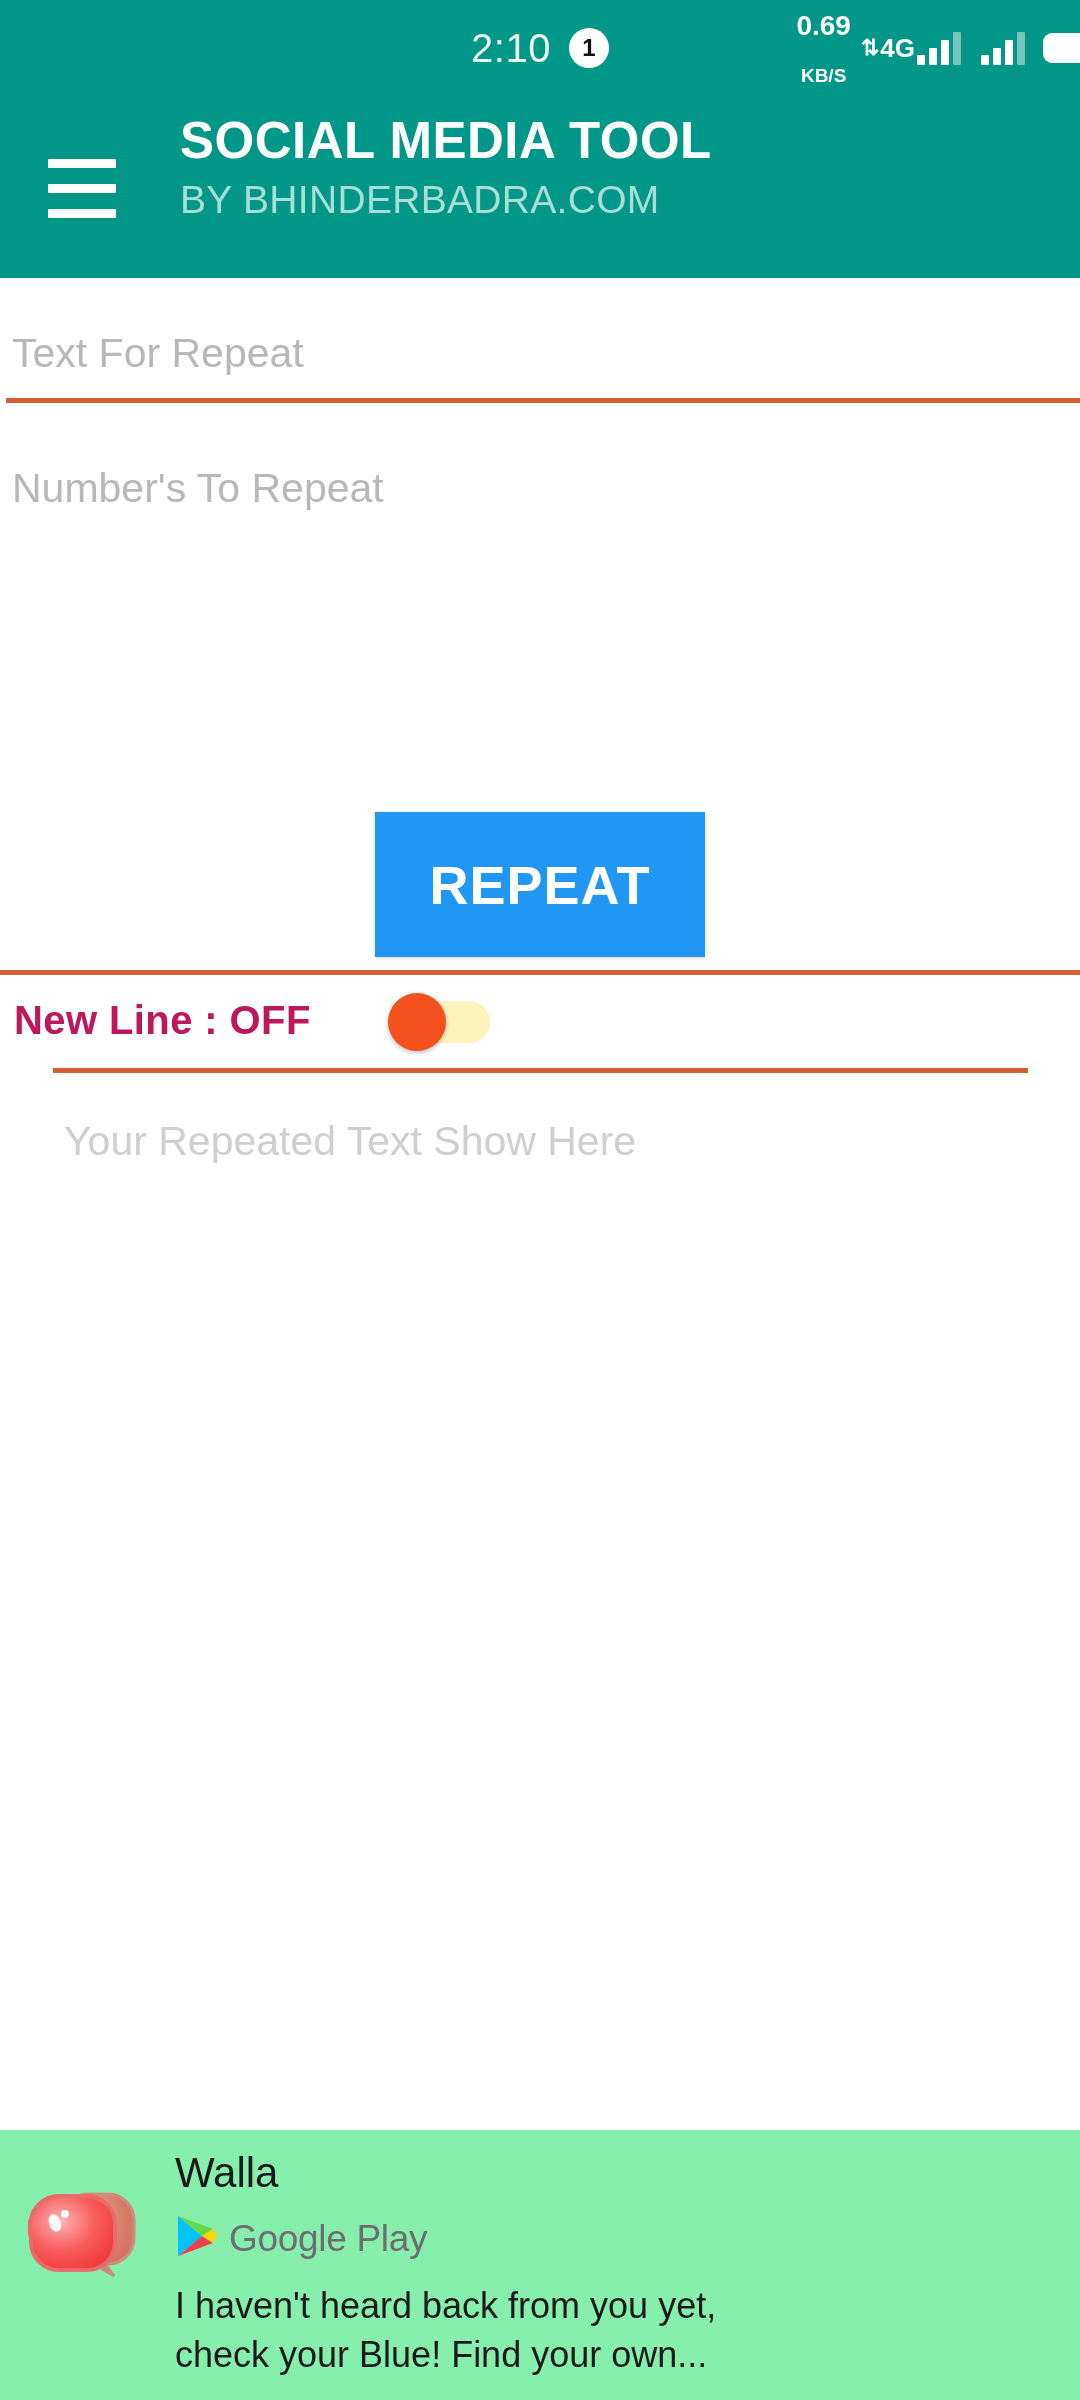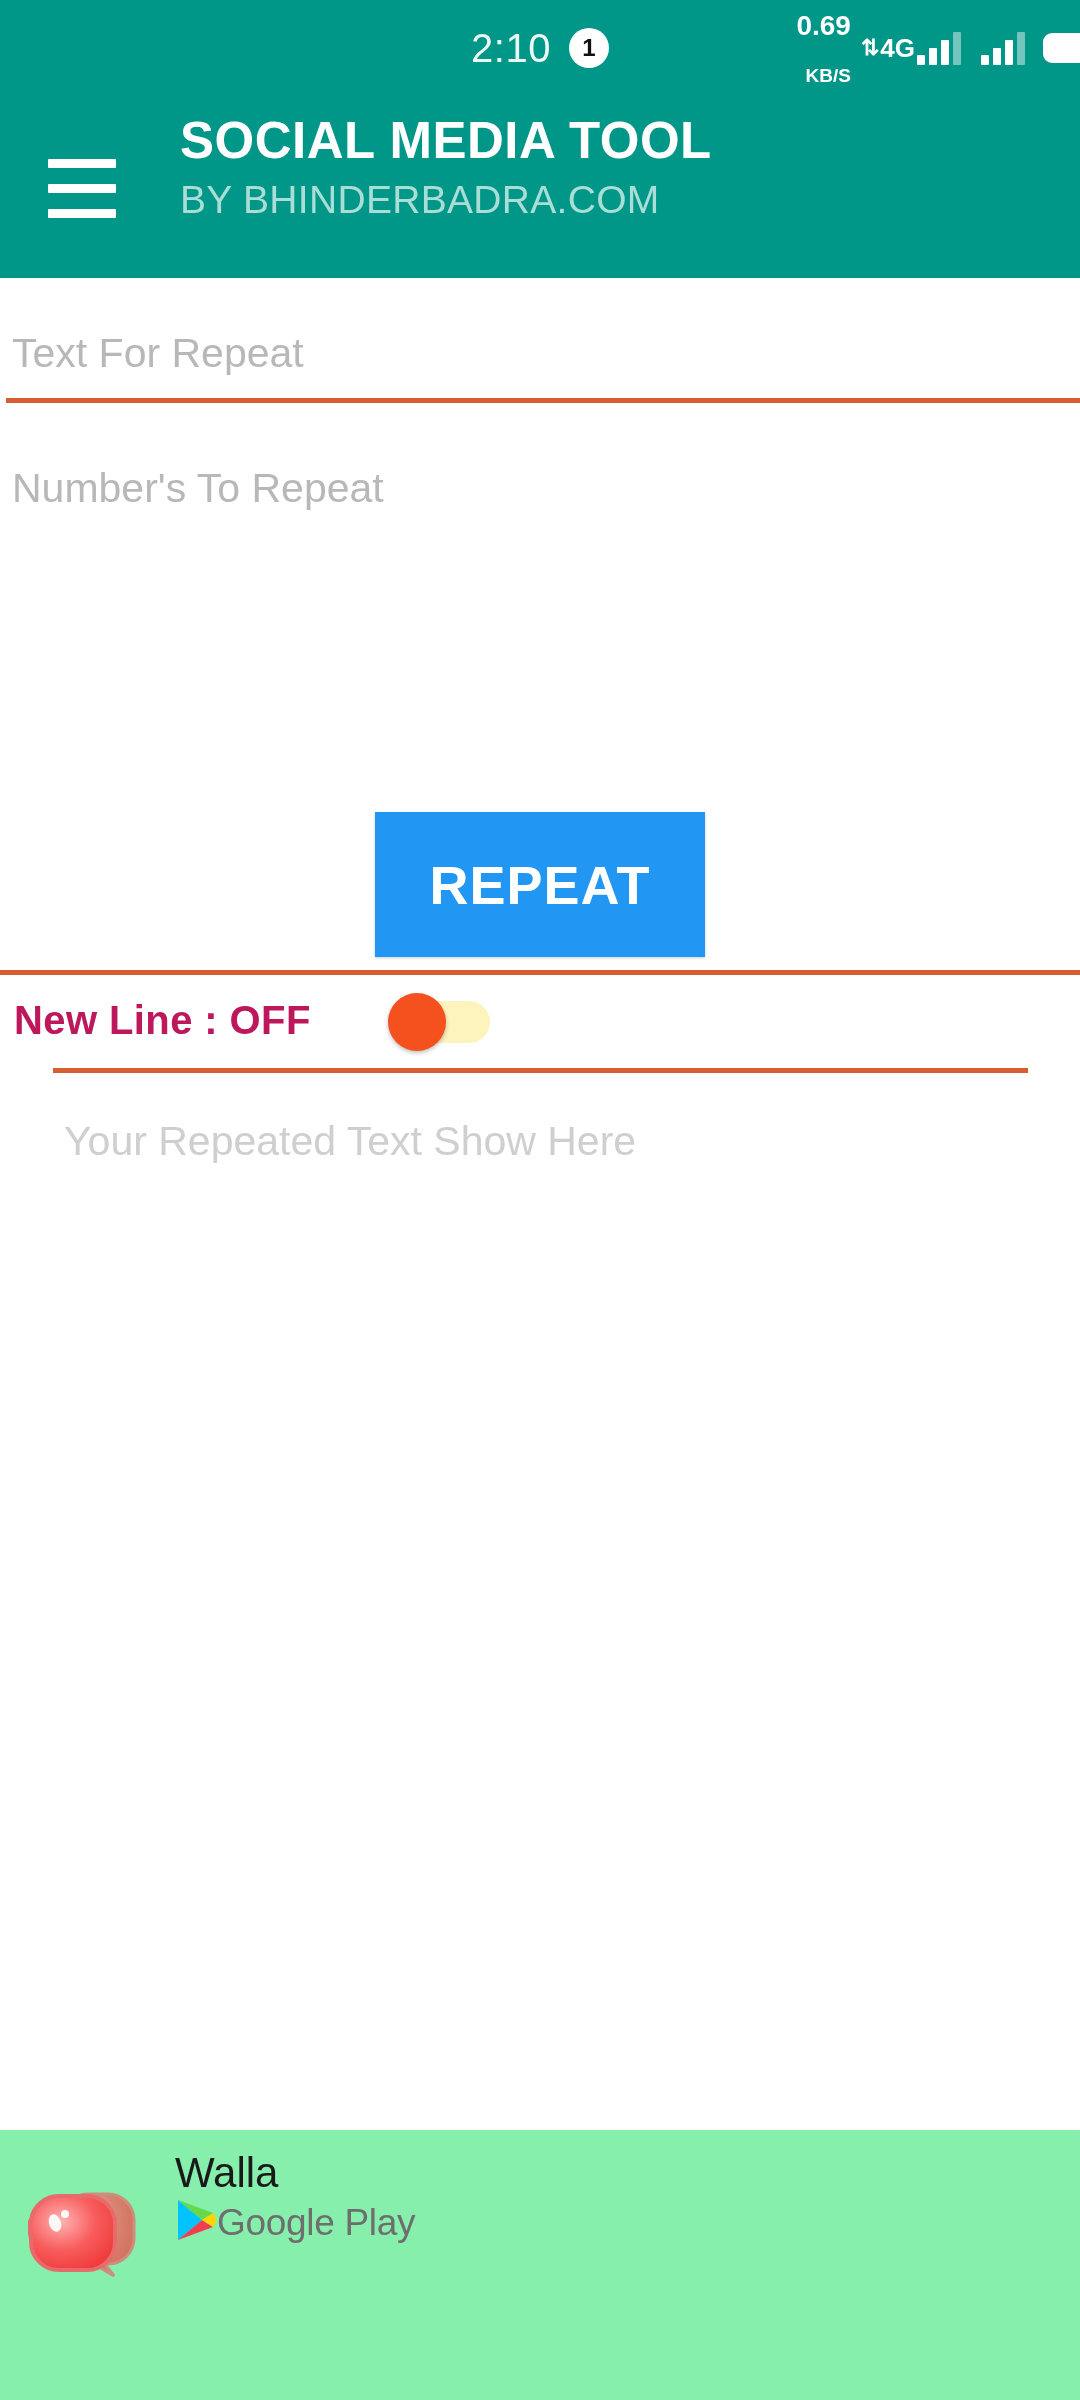--- a/index.html
+++ b/index.html
@@ -61,21 +61,21 @@
     position: absolute;
     right: 24px; top: 0;
     height: 96px;
     display: flex;
     align-items: center;
     gap: 10px;
   }
   #net-speed {
     display: flex;
     flex-direction: column;
-    align-items: flex-end;
+    align-items: center;
     line-height: 1;
     color: #ffffff;
     gap: 24px;
   }
   #net-speed-value { font-size: 28px; font-weight: bold; }
   #net-speed-unit  { font-size: 19px; font-weight: bold; margin-top: 2px; }
   .sig-label {
     display: flex; align-items: center;
     color: #ffffff;
     font-size: 26px;
@@ -322,22 +322,22 @@
     width: 620px;
   }
   #ad-app-name {
     font-size: 42px;
     color: #1a1a1a;
     line-height: 1.2;
   }
   #ad-store-row {
     display: flex;
     align-items: center;
-    gap: 0;
-    margin-top: 0;
+    gap: 12px;
+    margin-top: 16px;
   }
   #ad-store-label {
     font-size: 37px;
     color: #6e6e6e;
     letter-spacing: -0.3px;
   }
   #ad-description {
     margin-top: 18px;
     font-size: 36px;
     color: #1a1a1a;
@@ -461,15 +461,16 @@
         <svg width="42" height="46" viewBox="0 0 42 46" xmlns="http://www.w3.org/2000/svg">
           <polygon points="3,2 27,22 3,42" fill="#00C3FF"></polygon>
           <polygon points="3,2 27,22 38,15" fill="#66D94A"></polygon>
           <polygon points="3,42 27,22 38,29" fill="#F03E50"></polygon>
           <polygon points="38,15 42,22 38,29 27,22" fill="#FFD500"></polygon>
         </svg>
       </span>
       <span id="ad-store-label">Google Play</span>
     </div>
 
+    <div id="ad-description">I haven't heard back from you yet, check your Blue! Find your own...</div>
   </div>
 
 </div>
 
 </body></html>

